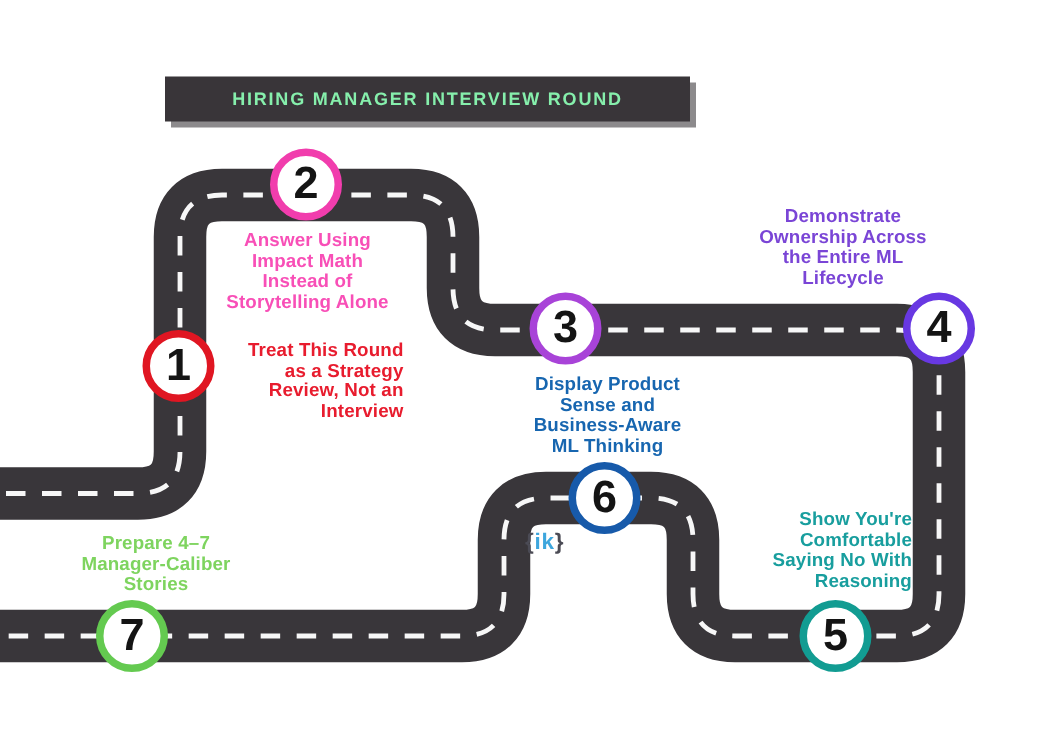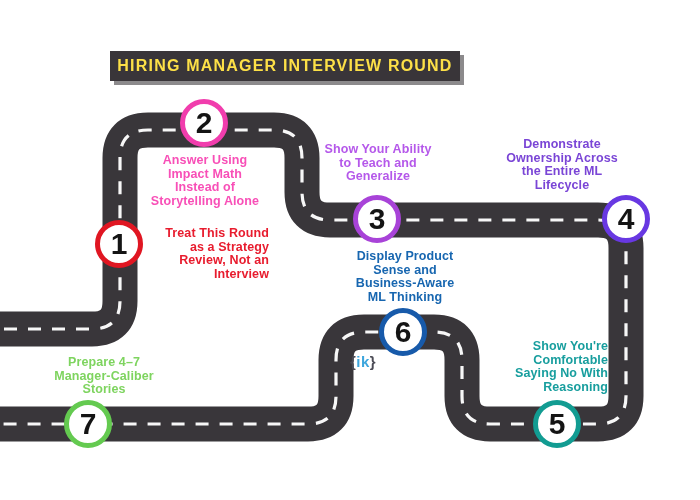--- a/index.html
+++ b/index.html
@@ -13,23 +13,23 @@
 
   .hdr1{
     position:absolute;left:84px;top:13px;width:403px;height:38px;
     background:var(--hdr,#393539);color:#fff;
     display:flex;align-items:center;justify-content:center;
     font-size:27px;font-weight:bold;letter-spacing:1px;white-space:nowrap;
     box-shadow:4px 4px 0 rgba(45,42,46,.55);
   }
   .hdr2{
     position:absolute;left:110px;top:51px;width:350px;height:30px;
-    background:var(--hdr,#393539);color:#fde047;
+    background:var(--hdr,#393539);color:#86efac;
     display:flex;align-items:center;justify-content:center;
-    font-size:16px;font-weight:bold;letter-spacing:1.2px;white-space:nowrap;
+    font-size:12px;font-weight:bold;letter-spacing:1.2px;white-space:nowrap;
     box-shadow:4px 4px 0 rgba(45,42,46,.55);
   }
 
   .step-circle{
     position:absolute;width:38px;height:38px;border-radius:50%;
     background:#fff;border:5px solid #999;
     display:flex;align-items:center;justify-content:center;
     font-size:30px;font-weight:bold;color:#141414;line-height:1;
   }
   .step-label{
@@ -82,23 +82,20 @@
     <span>2</span>
   </div>
   <div class="step-label t2 ta-c" style="color: rgb(248, 79, 183);">Answer Using
 Impact Math
 Instead of
 Storytelling Alone</div>
 
   <div class="step-circle c3" style="border-color: rgb(168, 67, 216);">
     <span>3</span>
   </div>
-  <div class="step-label t3 ta-c" style="color: rgb(181, 88, 234);">Show Your Ability
-to Teach and
-Generalize</div>
 
   <div class="step-circle c4" style="border-color: rgb(104, 56, 226);">
     <span>4</span>
   </div>
   <div class="step-label t4 ta-c" style="color: rgb(122, 69, 214);">Demonstrate
 Ownership Across
 the Entire ML
 Lifecycle</div>
 
   <div class="step-circle c5" style="border-color: rgb(18, 156, 146);">

